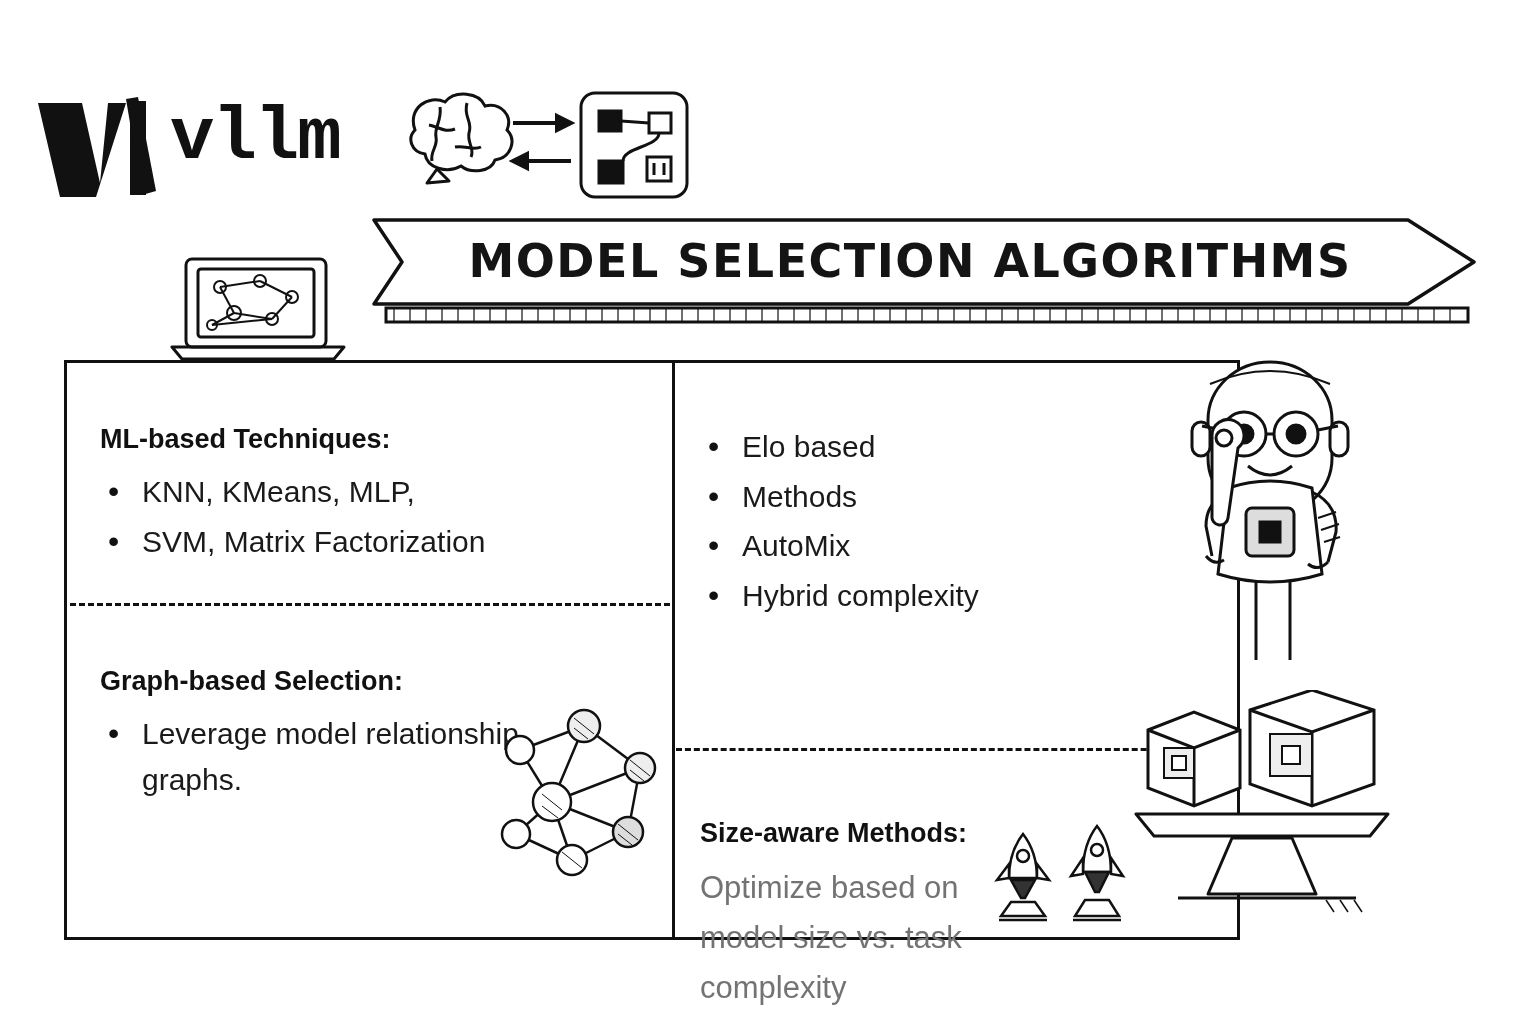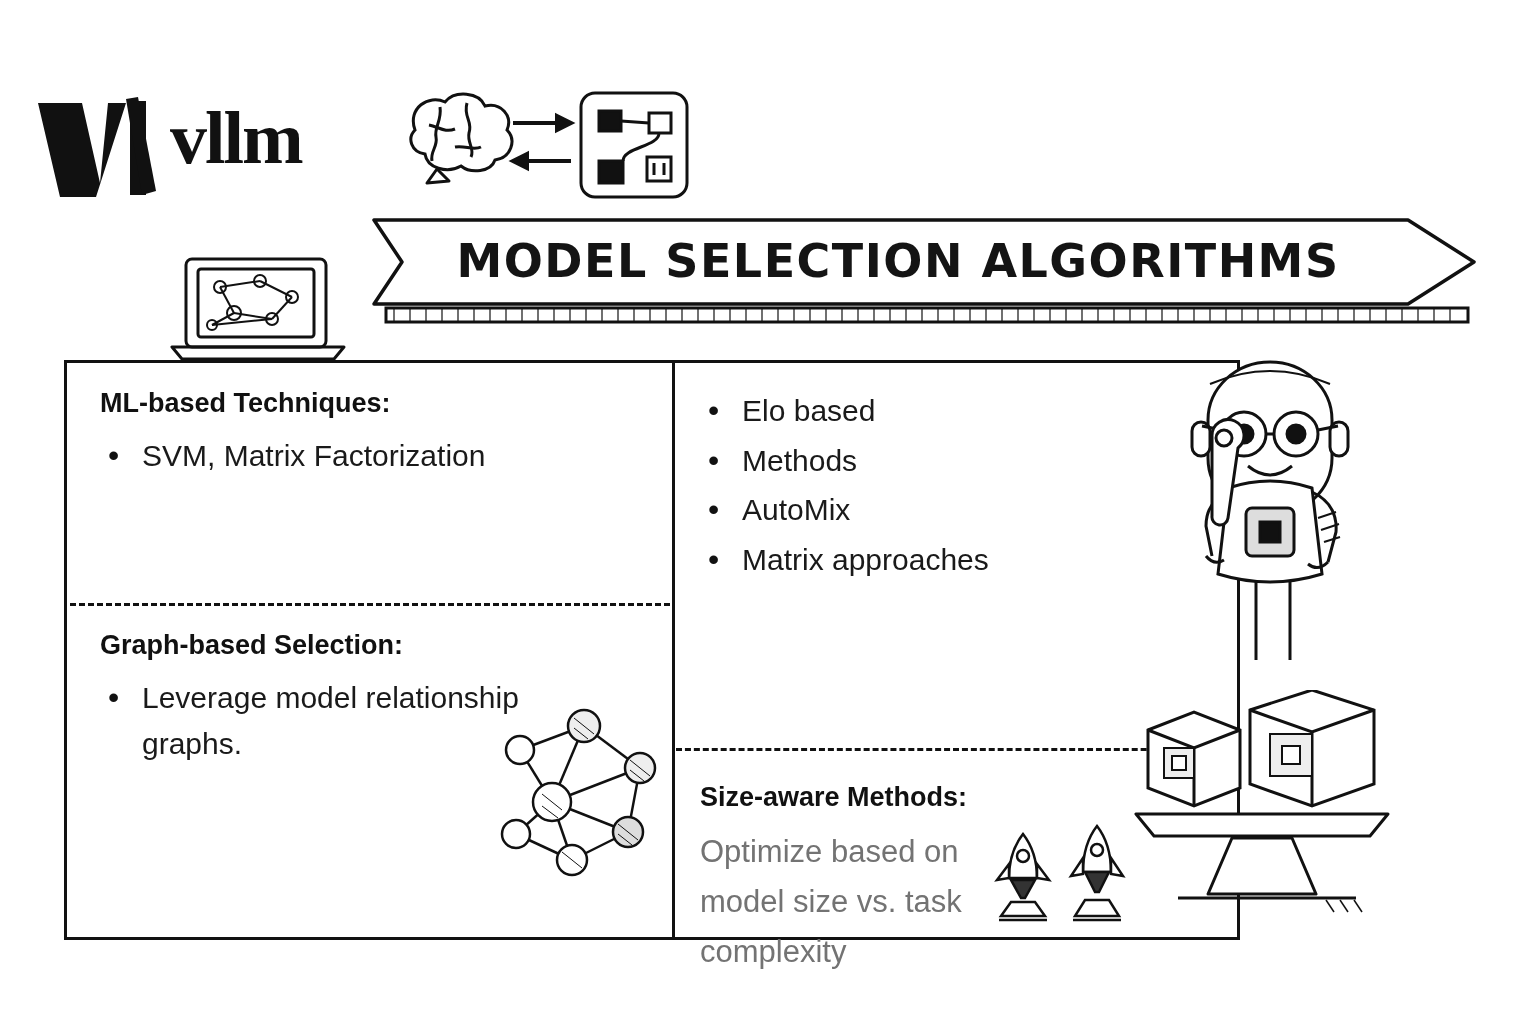--- a/index.html
+++ b/index.html
@@ -24,21 +24,21 @@
     width: 270px;
     height: 110px;
   }
   #vllm-logo .wordmark {
     position: absolute;
     left: 140px;
     top: 6px;
     font-size: 74px;
     font-weight: bold;
     letter-spacing: -2px;
-    font-family: Liberation Serif, serif;
+    font-family: Liberation Mono, monospace;
     color: #111;
     line-height: 1;
   }
 
   
   #brain-flow {
     position: absolute;
     left: 385px;
     top: 85px;
     width: 310px;
@@ -57,21 +57,21 @@
   
   #banner {
     position: absolute;
     left: 368px;
     top: 216px;
     width: 1120px;
     height: 122px;
   }
   #banner .banner-title {
     position: absolute;
-    left: 0;
+    left: 12px;
     top: 0;
     width: 1060px;
     height: 90px;
     display: flex;
     align-items: center;
     justify-content: center;
     font-size: 46px;
     font-weight: bold;
     letter-spacing: 1.5px;
     font-family: "DejaVu Sans", sans-serif;
@@ -109,20 +109,21 @@
     position: absolute;
     left: 676px;
     top: 748px;
     width: 560px;
     height: 0;
     border-top: 3px dashed #111;
   }
 
   .section {
     position: absolute;
+    margin-top: 36px;
   }
   .section-title {
     font-size: 27px;
     font-weight: bold;
     font-family: "Liberation Sans", sans-serif;
     color: #111;
     margin-bottom: 14px;
   }
   .section-title .colon { font-weight: bold; }
   ul.bullets {
@@ -338,39 +339,40 @@
 <div id="content-box"></div>
 <div id="col-divider"></div>
 <div id="left-dash-divider"></div>
 <div id="right-dash-divider"></div>
 
 <div class="section" id="sec-ml">
   <div class="section-title">
     <span>ML-based Techniques</span><span class="colon">:</span>
   </div>
   <ul class="bullets">
+    <li>KNN, KMeans, MLP,</li>
     <li>SVM, Matrix Factorization</li>
   </ul>
 </div>
 
 <div class="section" id="sec-graph">
   <div class="section-title">
     <span>Graph-based Selection</span><span class="colon">:</span>
   </div>
   <ul class="bullets">
     <li style="width:400px;">Leverage model relationship graphs.</li>
   </ul>
 </div>
 
 <div class="section" id="sec-adv">
   <ul class="bullets">
     <li>Elo based</li>
     <li>Methods</li>
     <li>AutoMix</li>
-    <li>Matrix approaches</li>
+    <li>Hybrid complexity</li>
   </ul>
 </div>
 
 <div class="section" id="sec-size">
   <div class="section-title">
     <span>Size-aware Methods</span><span class="colon">:</span>
   </div>
   <div class="plain-lines">Optimize based on model size vs. task complexity</div>
 </div>
 

